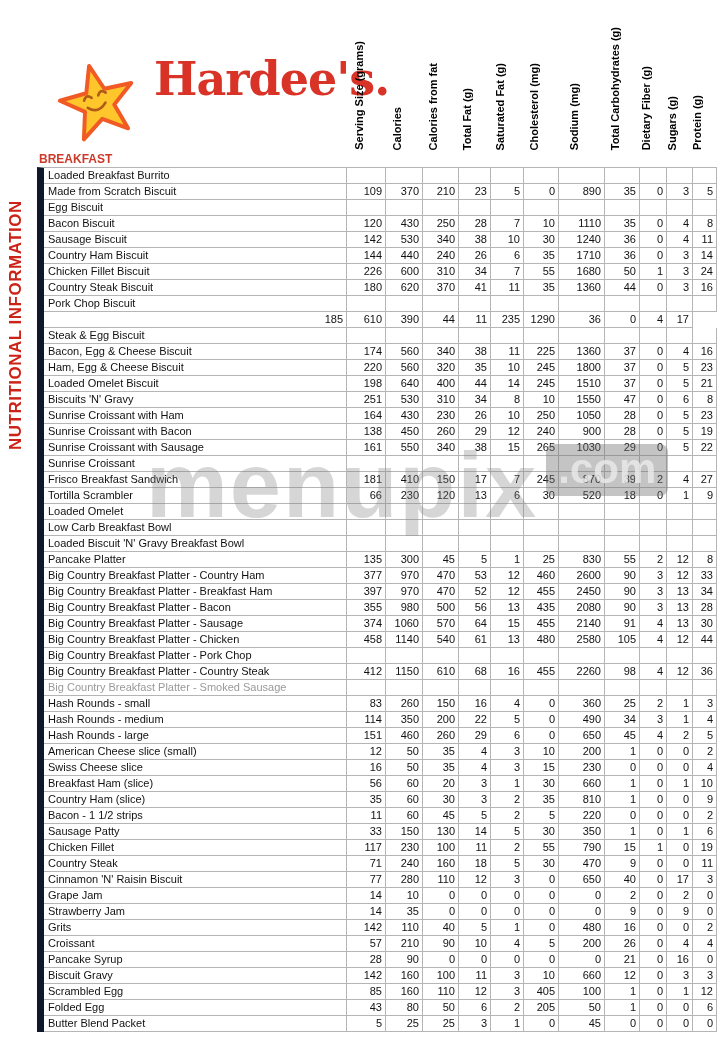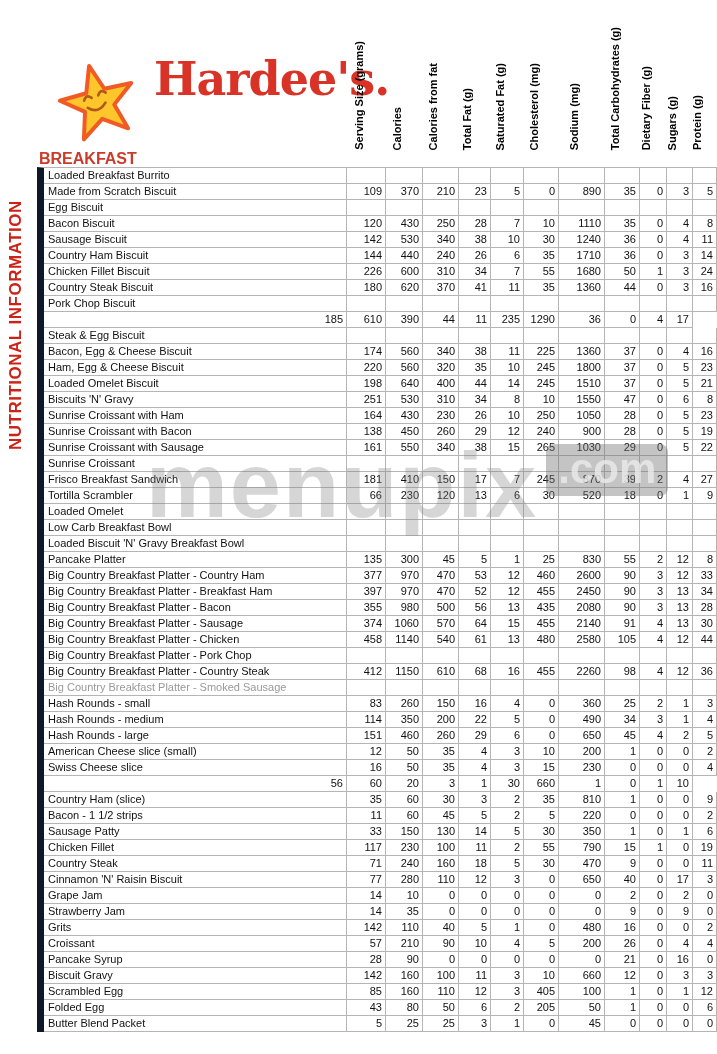--- a/index.html
+++ b/index.html
@@ -17,21 +17,21 @@
   .logo-text{font-family:"DejaVu Serif",serif;font-weight:bold;font-size:46px;
              color:#d93328;letter-spacing:-1px;line-height:1;}
 
   
   .table-wrap{position:absolute;left:37px;top:8px;width:680px;}
   .grid-row{display:grid;grid-template-columns:303px 39px 37px 36px 32px 33px 35px 46px 35px 27px 26px 24px;}
   .header-row{height:142px;}
   .header-row .hcell{display:flex;justify-content:center;align-items:flex-end;overflow:visible;}
   .header-row .hcell span{writing-mode:vertical-rl;transform:rotate(180deg);
         white-space:nowrap;font-weight:bold;font-size:11px;color:#000;line-height:1;padding-left:1px;}
-  .section-title{height:17px;font-weight:bold;font-size:16px;color:#cc3b2a;
+  .section-title{height:17px;font-weight:bold;font-size:12px;color:#cc3b2a;
         padding-left:2px;display:flex;align-items:center;}
   .grid-table{border-top:1px solid #b5b5b5;border-left:7px solid #0f172a;}
   .trow{height:16px;}
   .cell{border-right:1px solid #b5b5b5;border-bottom:1px solid #b5b5b5;
         font-size:11px;line-height:15px;height:15px;overflow:hidden;white-space:nowrap;}
   .cell.name{padding-left:4px;}
   .cell.num{text-align:right;padding-right:3px;}
   .trow.muted .cell{color:#999;}
 
   
@@ -626,20 +626,21 @@
           <div class="cell num">4</div>
           <div class="cell num">3</div>
           <div class="cell num">15</div>
           <div class="cell num">230</div>
           <div class="cell num">0</div>
           <div class="cell num">0</div>
           <div class="cell num">0</div>
           <div class="cell num">4</div>
         </div>
         <div class="grid-row trow">
+          <div class="cell name">Breakfast Ham (slice)</div>
           <div class="cell num">56</div>
           <div class="cell num">60</div>
           <div class="cell num">20</div>
           <div class="cell num">3</div>
           <div class="cell num">1</div>
           <div class="cell num">30</div>
           <div class="cell num">660</div>
           <div class="cell num">1</div>
           <div class="cell num">0</div>
           <div class="cell num">1</div>

